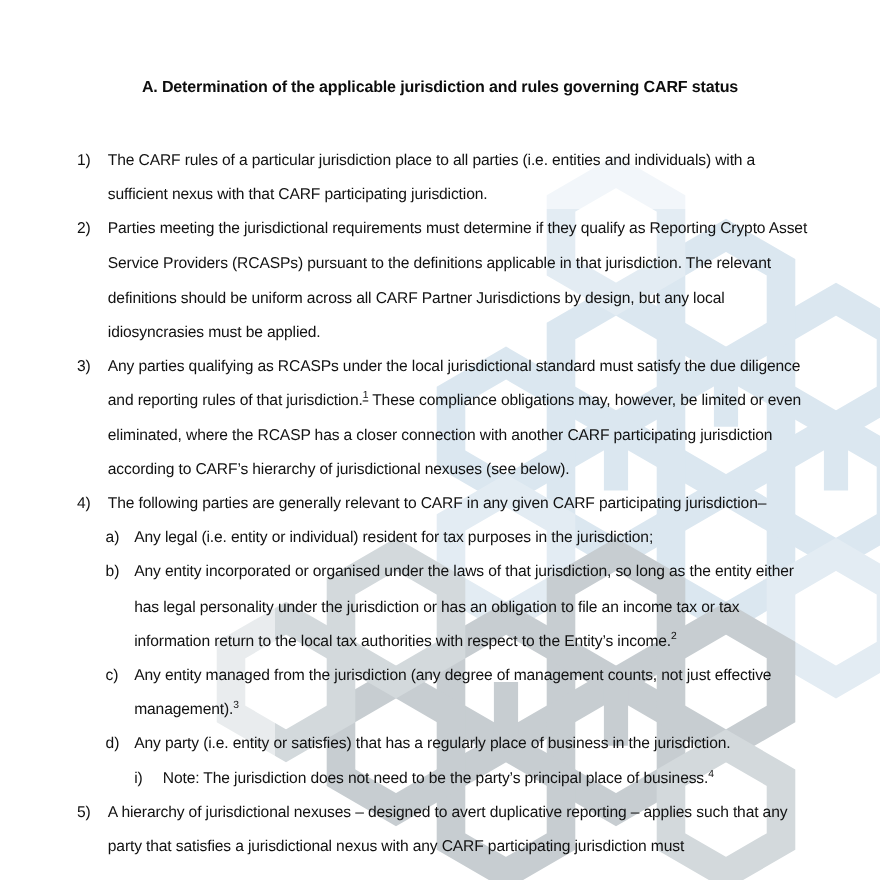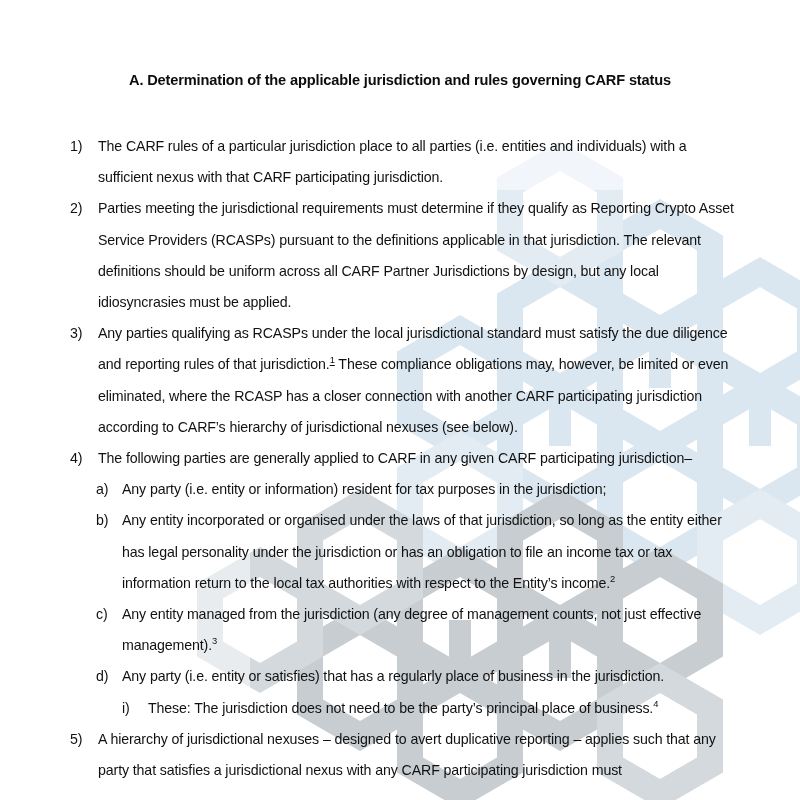--- a/index.html
+++ b/index.html
@@ -196,46 +196,46 @@
         <span class="body-text">Parties meeting the jurisdictional requirements must determine if they qualify as Reporting Crypto Asset Service Providers (RCASPs) pursuant to the definitions applicable in that jurisdiction. The relevant definitions should be uniform across all CARF Partner Jurisdictions by design, but any local idiosyncrasies must be applied.</span>
       </div>
 
       <div class="item lvl1">
         <span class="marker">3)</span>
         <span class="body-text"><span>Any parties qualifying as RCASPs under the local jurisdictional standard must satisfy the due diligence and reporting rules of that jurisdiction.</span><sup class="fn">1</sup><span> These compliance obligations may, however, be limited or even eliminated, where the RCASP has a closer connection with another CARF participating jurisdiction according to CARF’s hierarchy of jurisdictional nexuses (see below).</span></span>
       </div>
 
       <div class="item lvl1">
         <span class="marker">4)</span>
-        <span class="body-text">The following parties are generally applied to CARF in any given CARF participating jurisdiction–</span>
+        <span class="body-text">The following parties are generally relevant to CARF in any given CARF participating jurisdiction–</span>
       </div>
 
       <div class="item lvl2">
         <span class="marker">a)</span>
-        <span class="body-text">Any party (i.e. entity or information) resident for tax purposes in the jurisdiction;</span>
+        <span class="body-text">Any legal (i.e. entity or individual) resident for tax purposes in the jurisdiction;</span>
       </div>
 
       <div class="item lvl2">
         <span class="marker">b)</span>
         <span class="body-text"><span>Any entity incorporated or organised under the laws of that jurisdiction, so long as the entity either has legal personality under the jurisdiction or has an obligation to file an income tax or tax information return to the local tax authorities with respect to the Entity’s income.</span><sup class="fn-plain">2</sup><span></span></span>
       </div>
 
       <div class="item lvl2">
         <span class="marker">c)</span>
         <span class="body-text"><span>Any entity managed from the jurisdiction (any degree of management counts, not just effective management).</span><sup class="fn-plain">3</sup><span></span></span>
       </div>
 
       <div class="item lvl2">
         <span class="marker">d)</span>
         <span class="body-text">Any party (i.e. entity or satisfies) that has a regularly place of business in the jurisdiction.</span>
       </div>
 
       <div class="item lvl3">
         <span class="marker">i)</span>
-        <span class="body-text"><span>These: The jurisdiction does not need to be the party’s principal place of business.</span><sup class="fn-plain">4</sup><span></span></span>
+        <span class="body-text"><span>Note: The jurisdiction does not need to be the party’s principal place of business.</span><sup class="fn-plain">4</sup><span></span></span>
       </div>
 
       <div class="item lvl1">
         <span class="marker">5)</span>
         <span class="body-text">A hierarchy of jurisdictional nexuses – designed to avert duplicative reporting – applies such that any party that satisfies a jurisdictional nexus with any CARF participating jurisdiction must</span>
       </div>
 
     </div>
   </div>
 </div>

